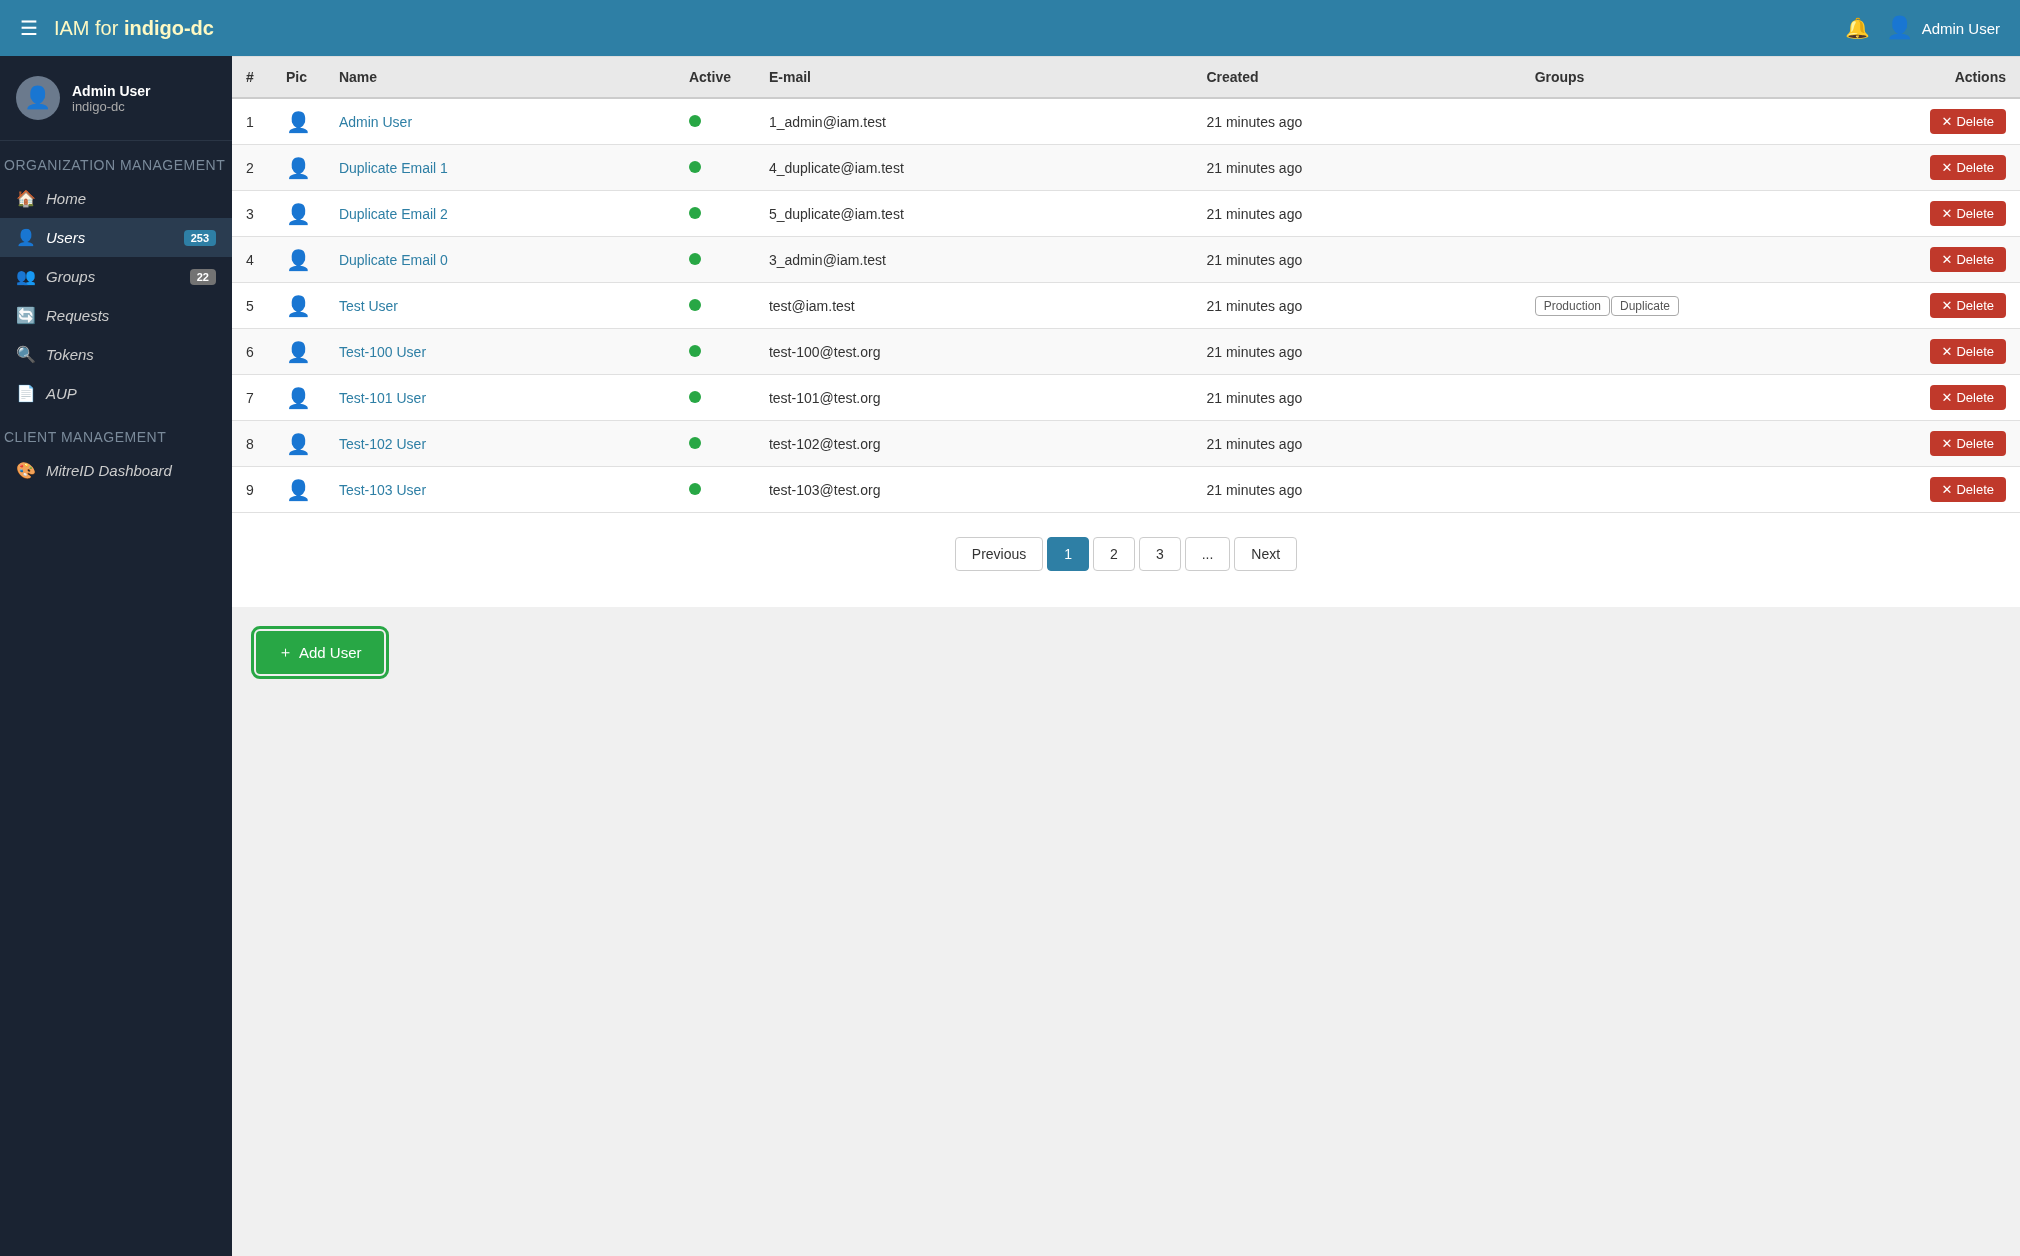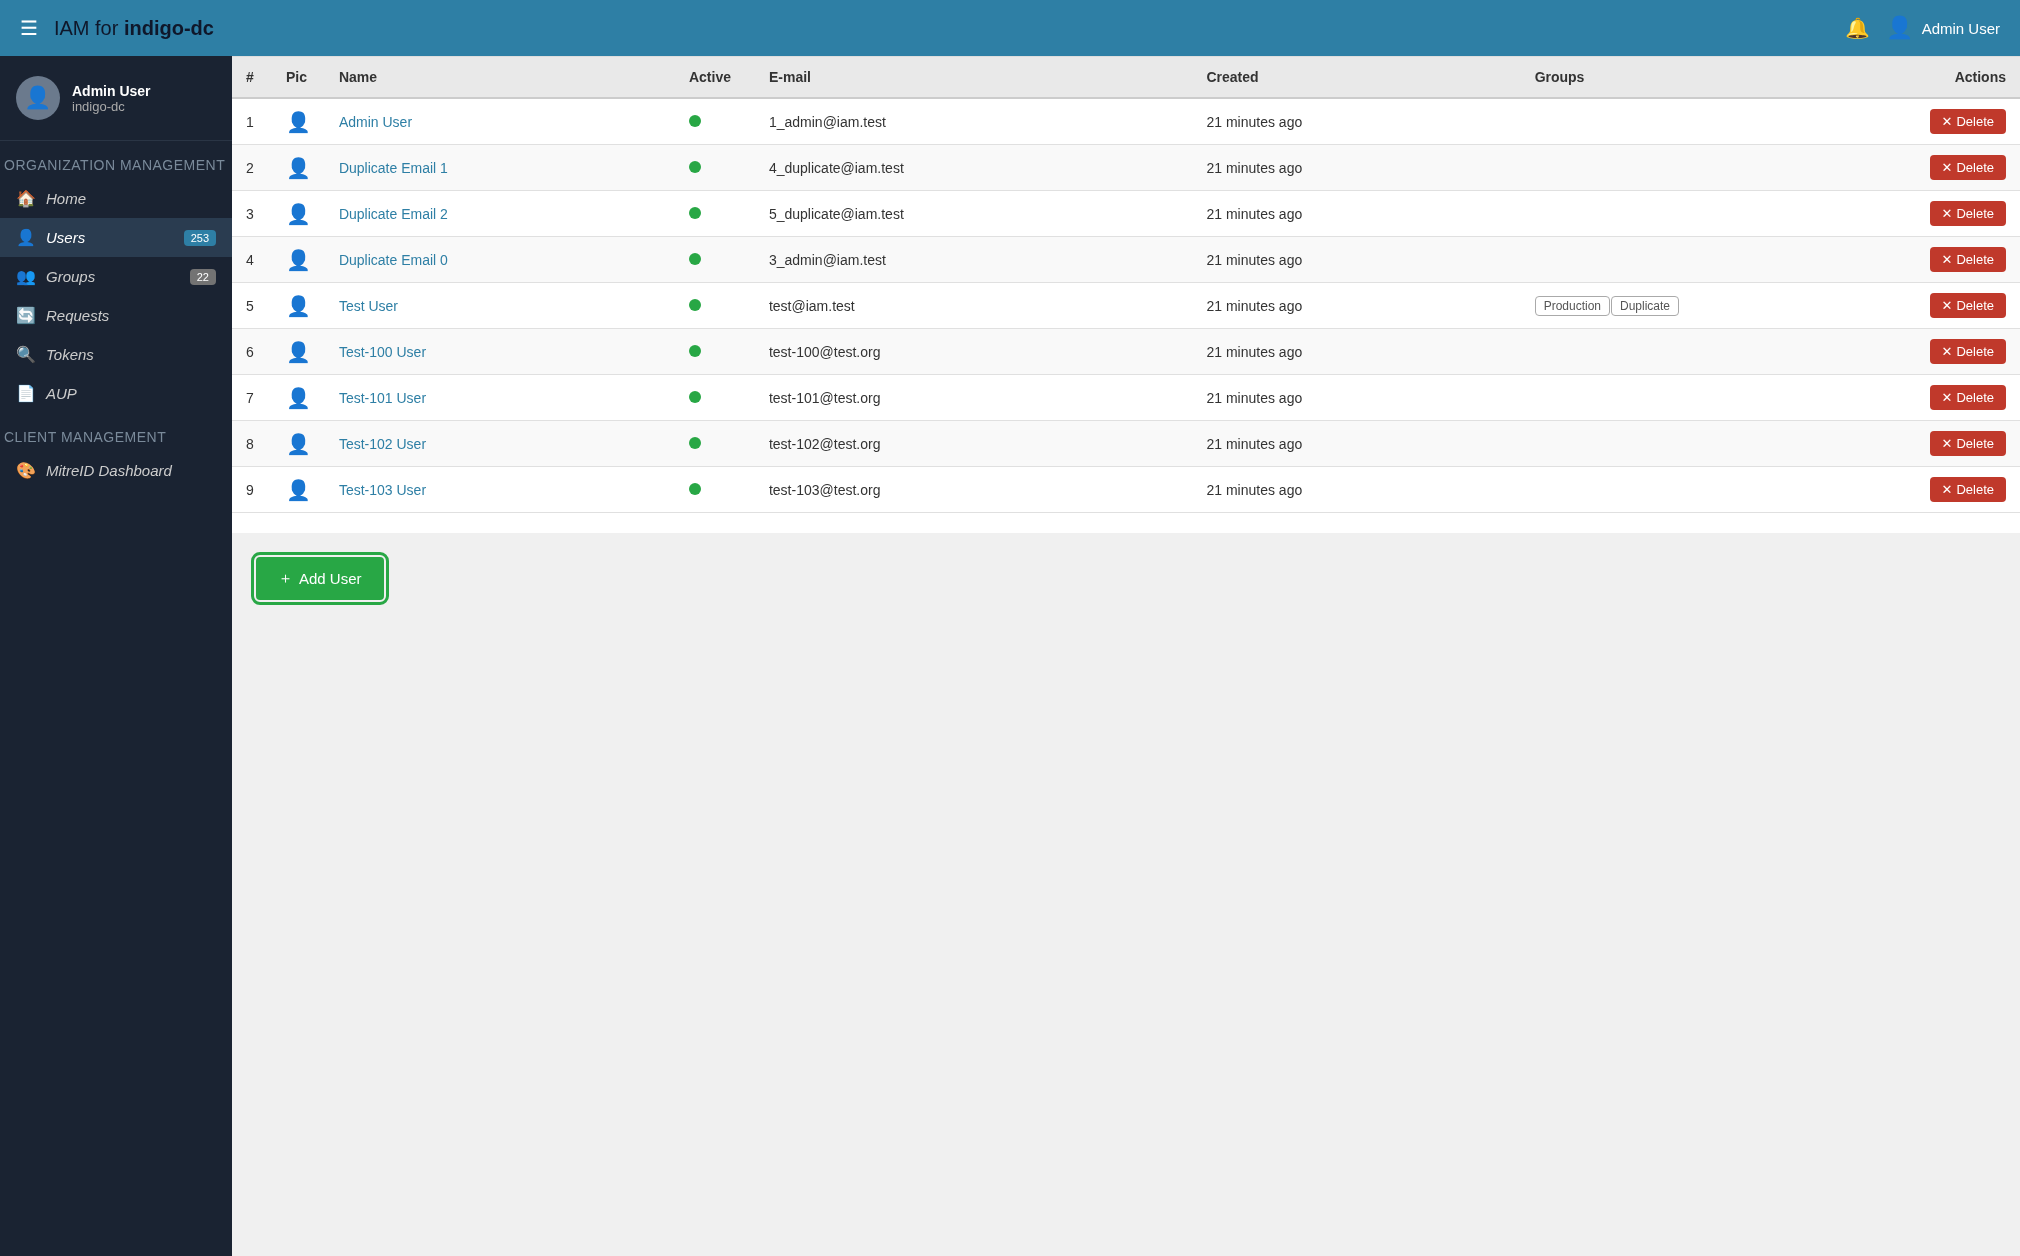--- a/index.html
+++ b/index.html
@@ -10,21 +10,21 @@
       background: #2e7fa5;
       color: white;
       display: flex;
       align-items: center;
       padding: 0 20px;
       height: 56px;
       flex-shrink: 0;
       justify-content: space-between;
     }
     .navbar-left { display: flex; align-items: center; gap: 16px; }
-    .navbar-title { font-size: 20px; color: #0f172a; }
+    .navbar-title { font-size: 20px; color: #fef9c3; }
     .navbar-title span { font-weight: 700; }
     .navbar-right { display: flex; align-items: center; gap: 16px; }
     .navbar-bell { font-size: 20px; color: white; cursor: pointer; }
     .navbar-user { display: flex; align-items: center; gap: 8px; color: white; font-size: 15px; }
     .hamburger { font-size: 20px; cursor: pointer; color: white; }
 
     
     .layout { display: flex; flex: 1; overflow: hidden; }
 
     
@@ -74,21 +74,21 @@
     }
     .sidebar-item.active { background: #2a3c50; color: white; }
     .sidebar-item .icon { width: 20px; text-align: center; font-size: 16px; }
     .sidebar-item .label { flex: 1; font-style: italic; }
     .badge {
       background: #2e7fa5;
       color: white;
       border-radius: 4px;
       font-size: 11px;
       padding: 2px 7px;
-      font-weight: 400;
+      font-weight: 700;
     }
     .badge.green { background: #737373; }
 
     
     .main {
       flex: 1;
       overflow-y: auto;
       background: #f0f0f0;
       padding: 0;
     }
@@ -477,20 +477,28 @@
             <th class="col-name">Name</th>
             <th class="col-active">Active</th>
             <th class="col-email">E-mail</th>
             <th class="col-created">Created</th>
             <th class="col-groups">Groups</th>
             <th class="col-actions">Actions</th>
           </tr>
         </thead>
       </table>
 
+      <div class="pagination-row">
+        <button class="page-btn">Previous</button>
+        <button class="page-btn active">1</button>
+        <button class="page-btn">2</button>
+        <button class="page-btn">3</button>
+        <button class="page-btn">...</button>
+        <button class="page-btn">Next</button>
+      </div>
     </div>
 
     <div class="add-user-section">
       <button class="add-user-btn">
         <span>＋</span>
         <span>Add User</span>
       </button>
     </div>
   </div>
 </div>

